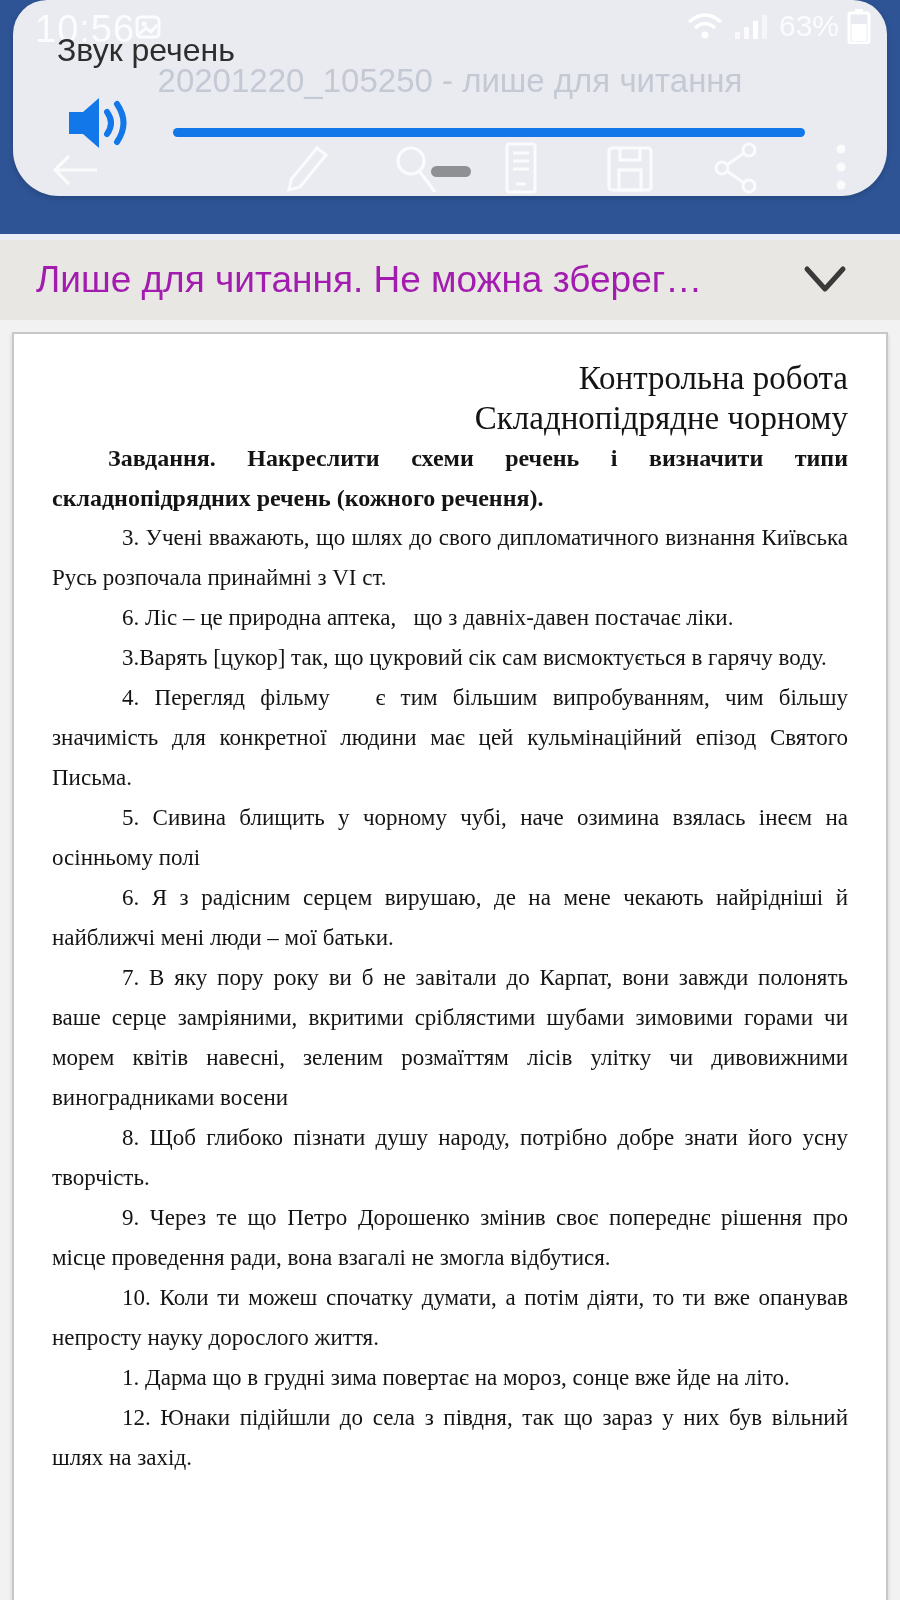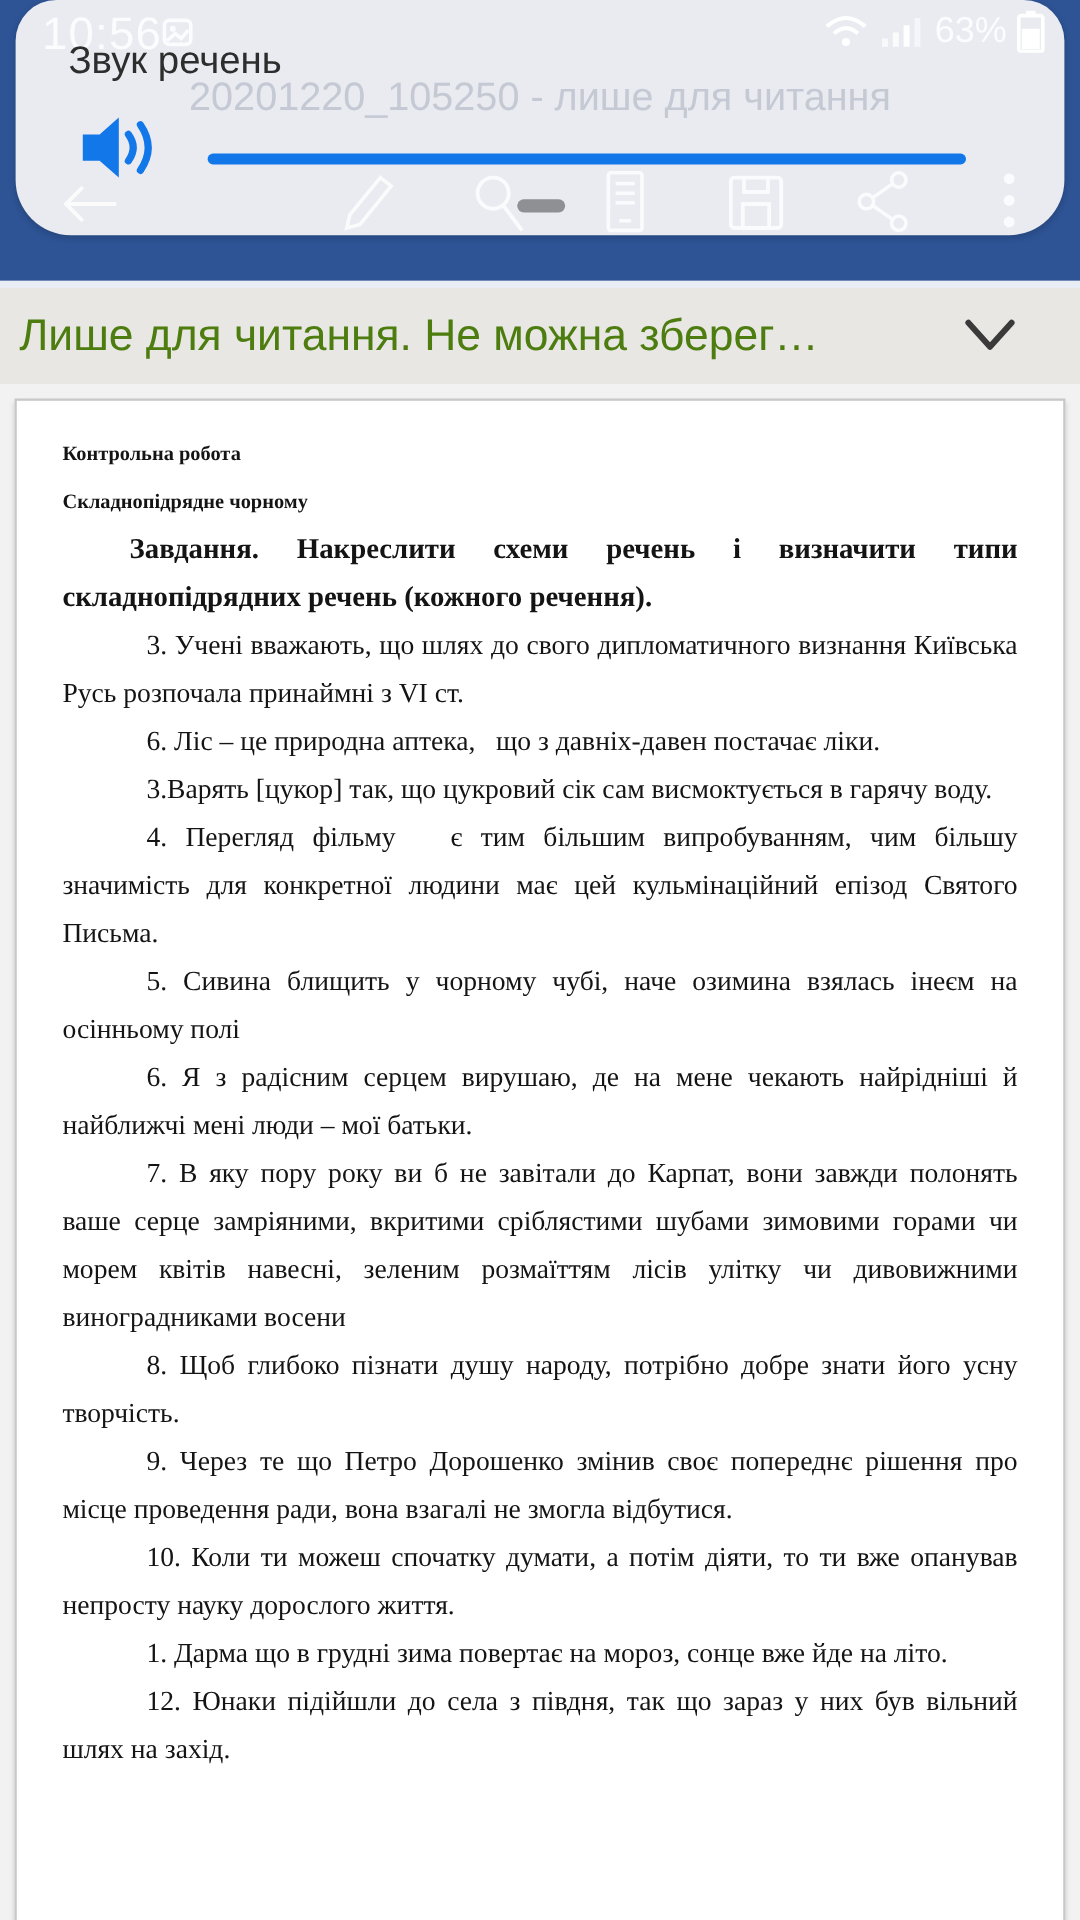--- a/index.html
+++ b/index.html
@@ -63,38 +63,38 @@
     position:absolute; left:418px; top:166px; width:40px; height:11px;
     border-radius:6px; background:#8e9094;
   }
 
   
   .banner {
     position:absolute; left:0; top:240px; width:900px; height:80px;
     background:#e8e7e4; display:flex; align-items:center;
   }
   .banner-text {
-    margin-left:16px; font-size:37px; color:#4d7c0f;
+    margin-left:36px; font-size:37px; color:#a21caf;
     flex:1; white-space:nowrap; overflow:hidden;
   }
   .banner-chevron { margin-right:52px; }
 
   
   .doc-area {
     position:absolute; left:0; top:320px; width:900px; height:1280px;
     background:#f2f2f2;
   }
   .page {
     position:absolute; left:12px; top:12px; width:876px; height:1570px;
     background:#ffffff; border:2px solid #c8c8c8;
     box-shadow:0 3px 4px rgba(0,0,0,0.15);
     padding:24px 38px;
     font-family:"Liberation Serif", serif; color:#141414;
   }
-  .doc-title { text-align:left; font-size:17px; line-height:40px;font-weight:bold; }
+  .doc-title { text-align:right; font-size:33px; line-height:40px; }
   .doc-heading {
     font-weight:bold; font-size:24px; line-height:40px;
     text-align:justify; text-indent:56px; margin-top:0;
   }
   .doc-par {
     font-size:26px; line-height:40px;
     text-align:justify; text-indent:70px;
     white-space:pre-wrap;
   }
   .doc-par.small { font-size:23px; }

